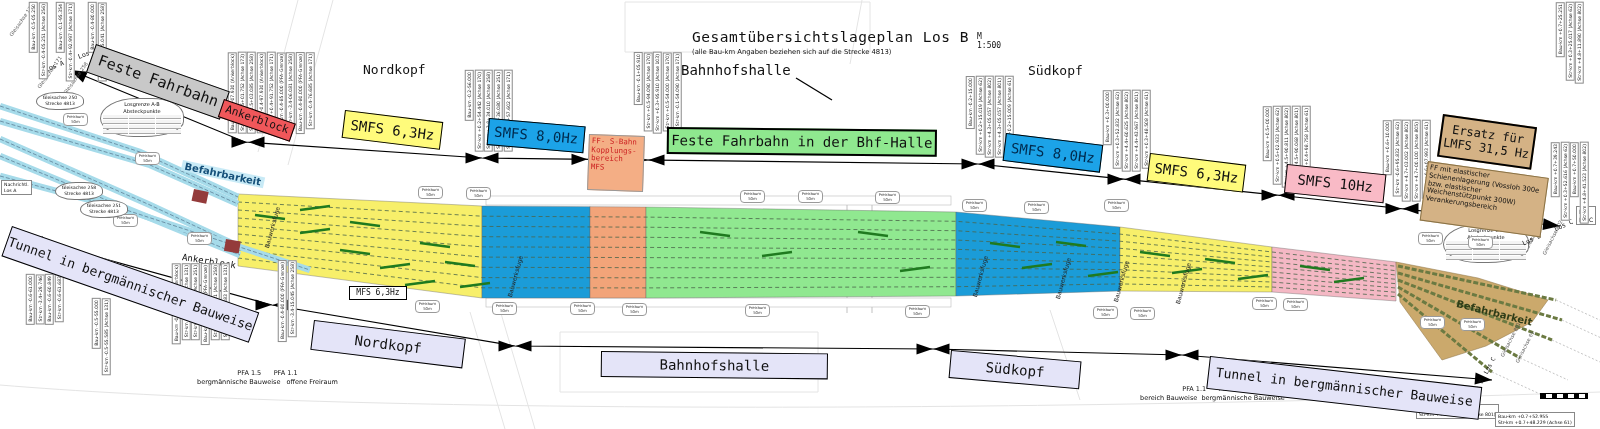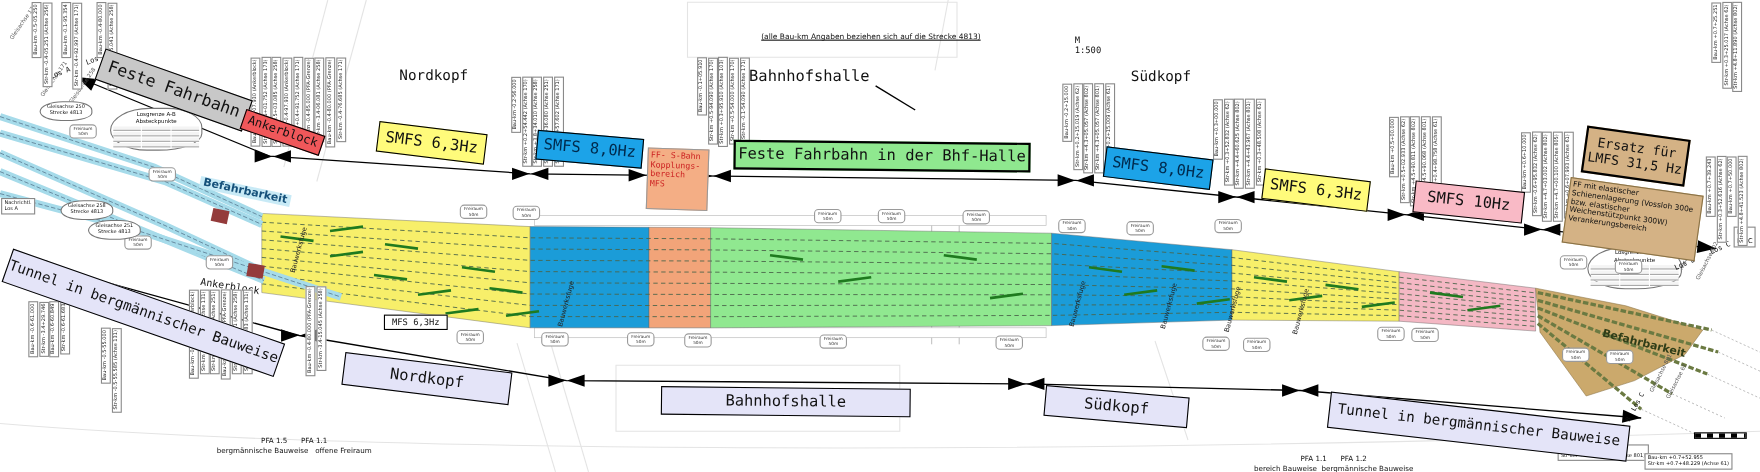--- a/index.html
+++ b/index.html
@@ -18,24 +18,24 @@
         transform-origin:0 0;z-index:5;white-space:nowrap;}
   .gleis{position:absolute;font:5px "DejaVu Sans",sans-serif;color:#555;transform-origin:0 0;z-index:4;white-space:nowrap;}
   .cloud{position:absolute;background:#fff;border:0.8px solid #777;z-index:5;
         border-radius:45% 40% 50% 42% / 55% 48% 42% 50%;
         font:5px/1.3 "DejaVu Sans",sans-serif;text-align:center;padding:2px;}
   .cloud .grid{display:grid;grid-template-columns:repeat(3,1fr);gap:1px;margin-top:1px;}
   .cloud .cell{height:3px;border-bottom:0.5px solid #aaa;background:#f4f4f4;}
   .mini{position:absolute;background:#fff;border:0.6px solid #888;z-index:6;
         font:4.6px/1.25 "DejaVu Sans",sans-serif;white-space:pre-line;padding:1px 2px;}
   #plan-svg{position:absolute;left:0;top:0;z-index:1;}
-  .pfa{position:absolute;font:6.5px/1.4 "DejaVu Sans",sans-serif;white-space:pre;z-index:6;text-align:center;margin-top:28px;}
+  .pfa{position:absolute;font:6.5px/1.4 "DejaVu Sans",sans-serif;white-space:pre;z-index:6;text-align:center;}
   #title-main{font-size:14.5px;letter-spacing:0.5px;white-space:nowrap;}
   #title-scale{font-size:8px;}
-  #title-sub{font:6.8px "DejaVu Sans",sans-serif;margin-top:2px;white-space:nowrap;text-decoration:underline;}
+  #title-sub{font:6.8px "DejaVu Sans",sans-serif;margin-top:2px;white-space:nowrap;}
   .scalebar{position:absolute;width:46px;height:4px;border:0.6px solid #000;z-index:6;
      background:repeating-linear-gradient(90deg,#000 0 5.5px,#fff 5.5px 11px);}
 </style>
 </head>
 <body>
 
 <div id="stage">
 
   <div id="plan-svg"><svg width="1600" height="429" viewBox="0 0 1600 429" xmlns="http://www.w3.org/2000/svg">
         <path d="M625,2 L870,2 L870,52 L625,52 Z" fill="none" stroke="#e4e4e4" stroke-width="1"></path>
@@ -140,20 +140,21 @@
         <polygon points="1181.5,355.0 1165.5,349.4 1165.5,360.6" fill="#000"></polygon>
         <polygon points="1182.5,355.0 1198.5,360.6 1198.5,349.4" fill="#000"></polygon>
         <polygon points="70.0,70.0 82.9,82.6 87.9,71.8" fill="#000"></polygon>
         <polygon points="1560.0,226.0 1543.7,218.3 1542.5,230.1" fill="#000"></polygon>
         <polygon points="25.0,237.0 39.5,247.7 43.0,236.3" fill="#000"></polygon>
         <polygon points="1492.0,380.0 1475.6,372.6 1474.5,384.4" fill="#000"></polygon>
         <line x1="796" y1="78" x2="832" y2="100" stroke="#000" stroke-width="1.3"></line>
       </svg></div>
 
   <div class="abs" style="left:692px;top:27px;z-index:8;">
+    <span id="title-main">Gesamtübersichtslageplan Los B</span>
     <span id="title-scale" class="abs" style="left:285px;top:5px;">M 1:500</span>
     <div id="title-sub">(alle Bau-km Angaben beziehen sich auf die Strecke 4813)</div>
   </div>
 
   <div class="abs plain" style="left:363px;top:62px;font-size:13px;">Nordkopf</div>
   <div class="abs plain" style="left:1028px;top:63px;font-size:13px;">Südkopf</div>
   <div class="abs plain" style="left:681px;top:62px;font-size:14px;">Bahnhofshalle</div>
 
   <div class="abs box" style="left:96px;top:44px;width:142px;height:30px;font-size:15px;background:var(--gray);transform:rotate(19.5deg);">Feste Fahrbahn</div>
   <div class="abs box" style="left:224px;top:99px;width:76px;height:19px;font-size:11px;background:var(--red);transform:rotate(19deg);">Ankerblock</div>

